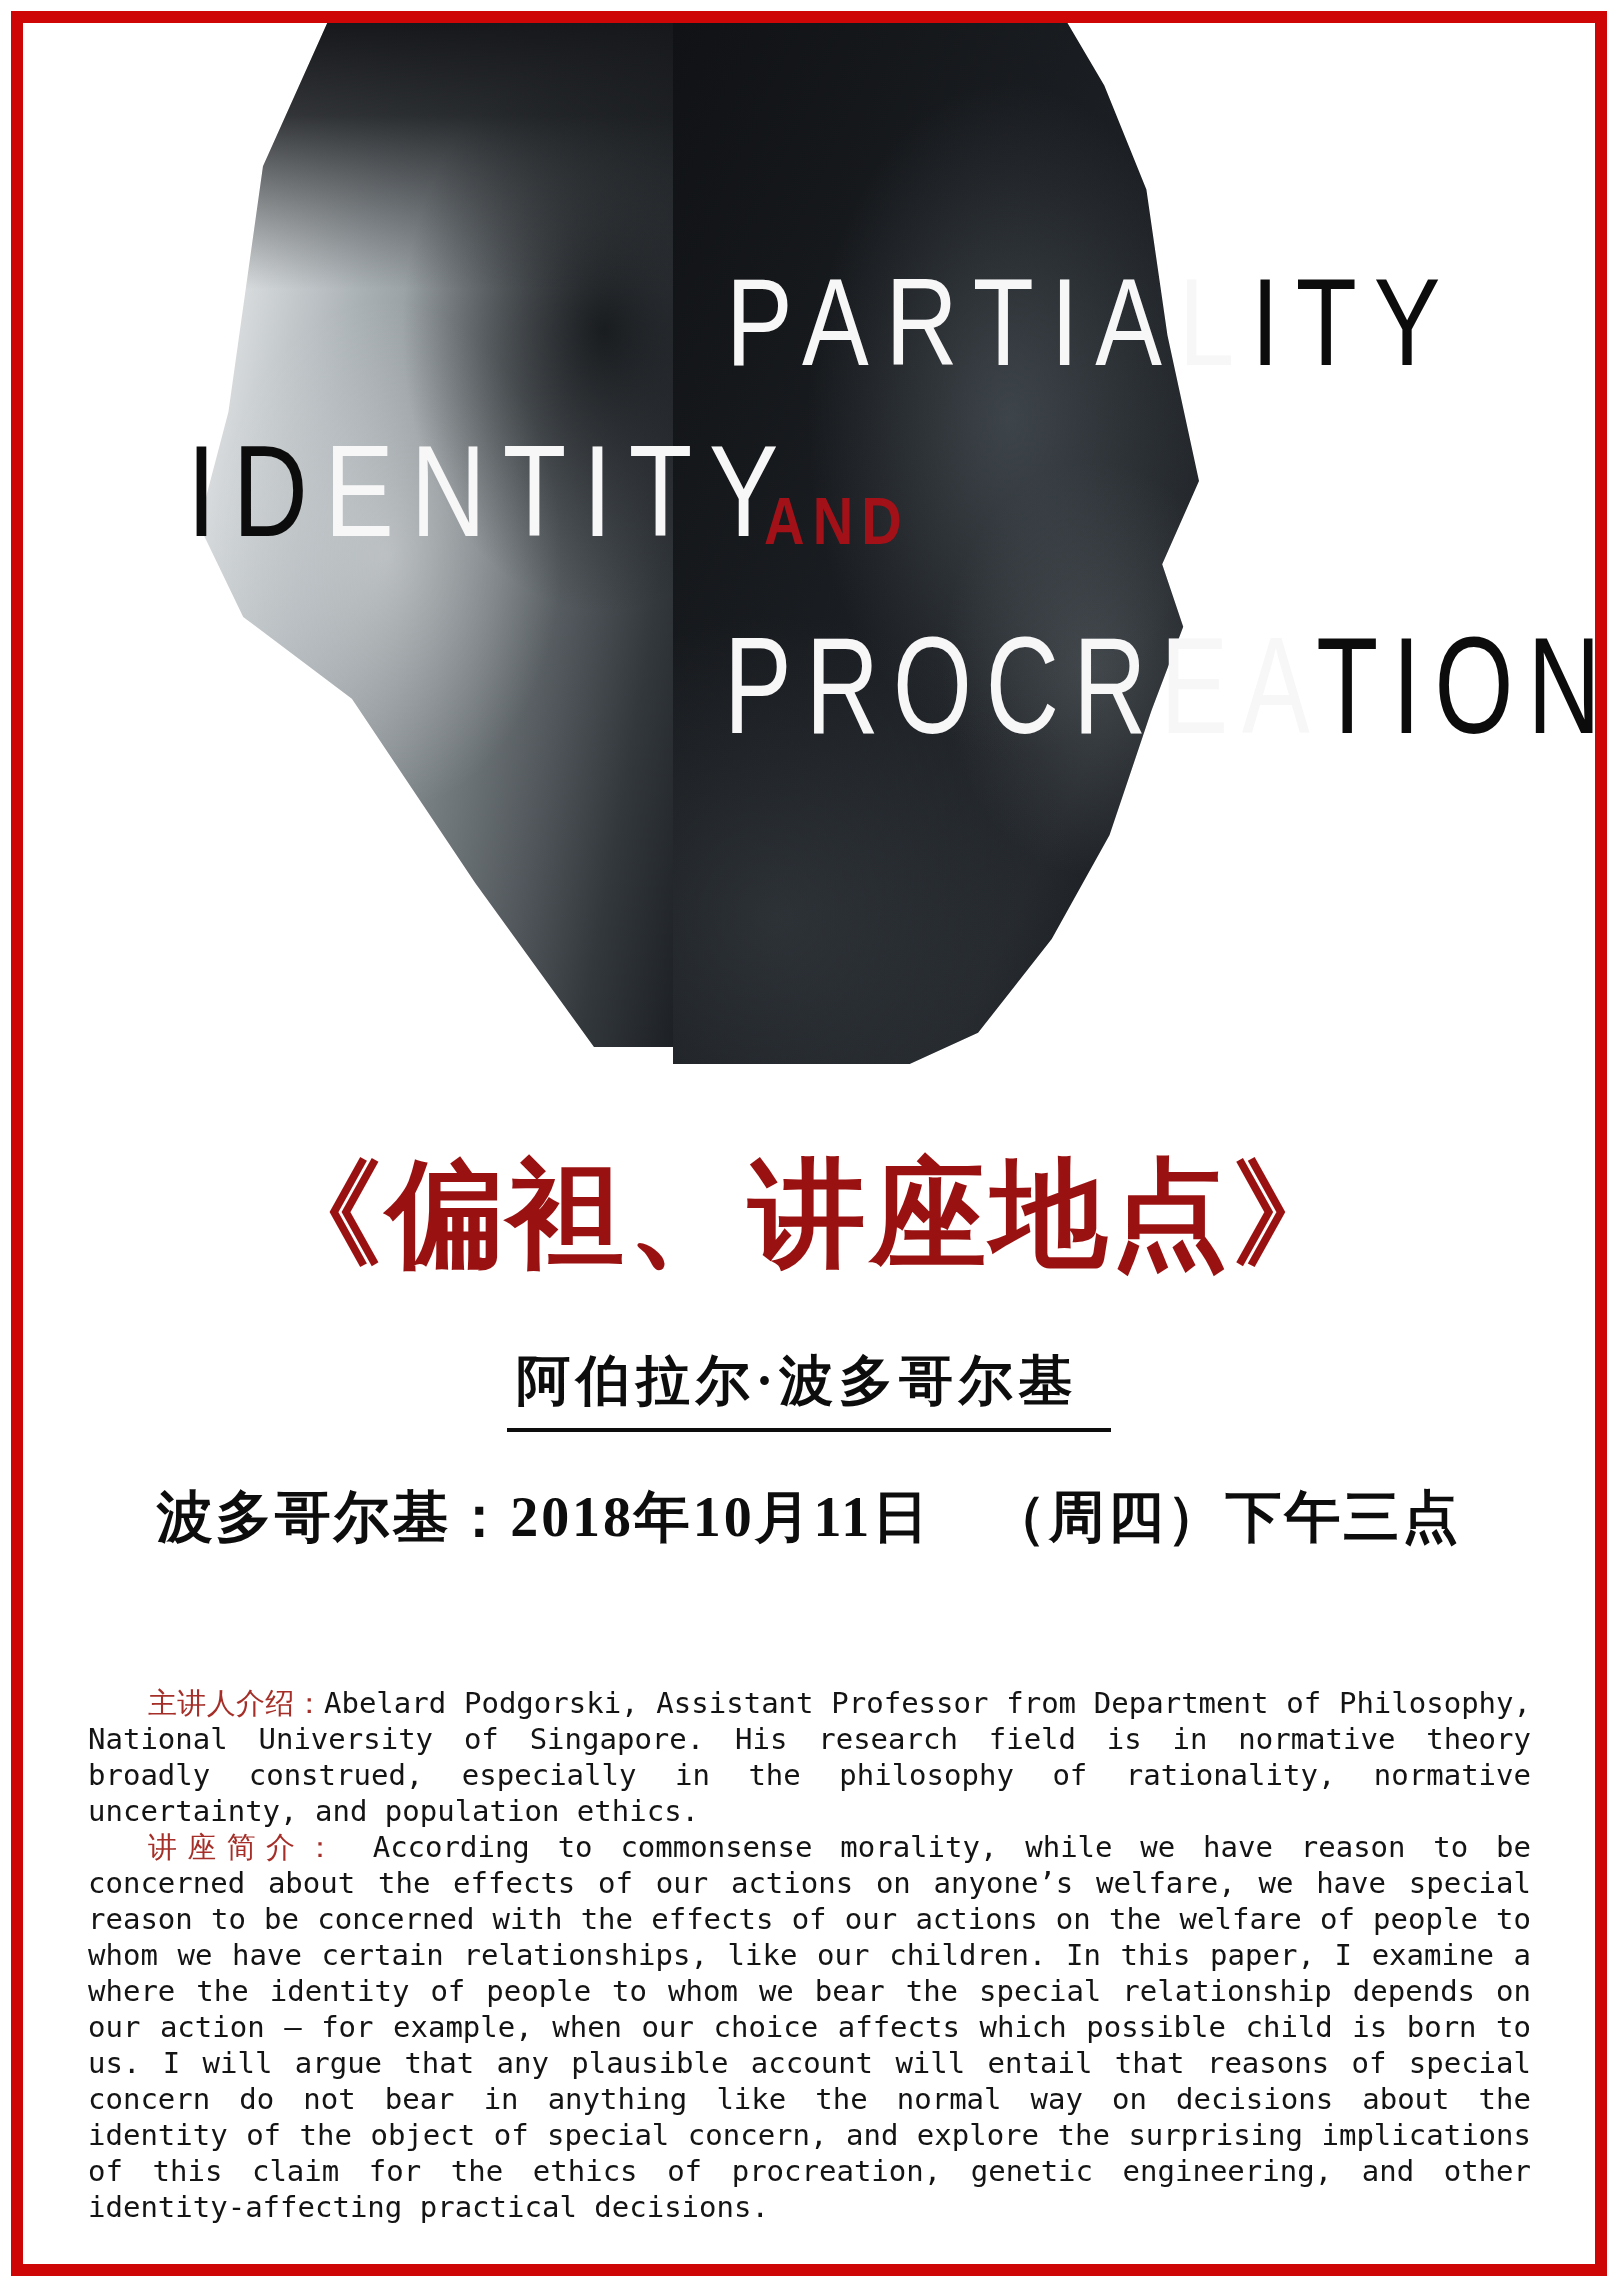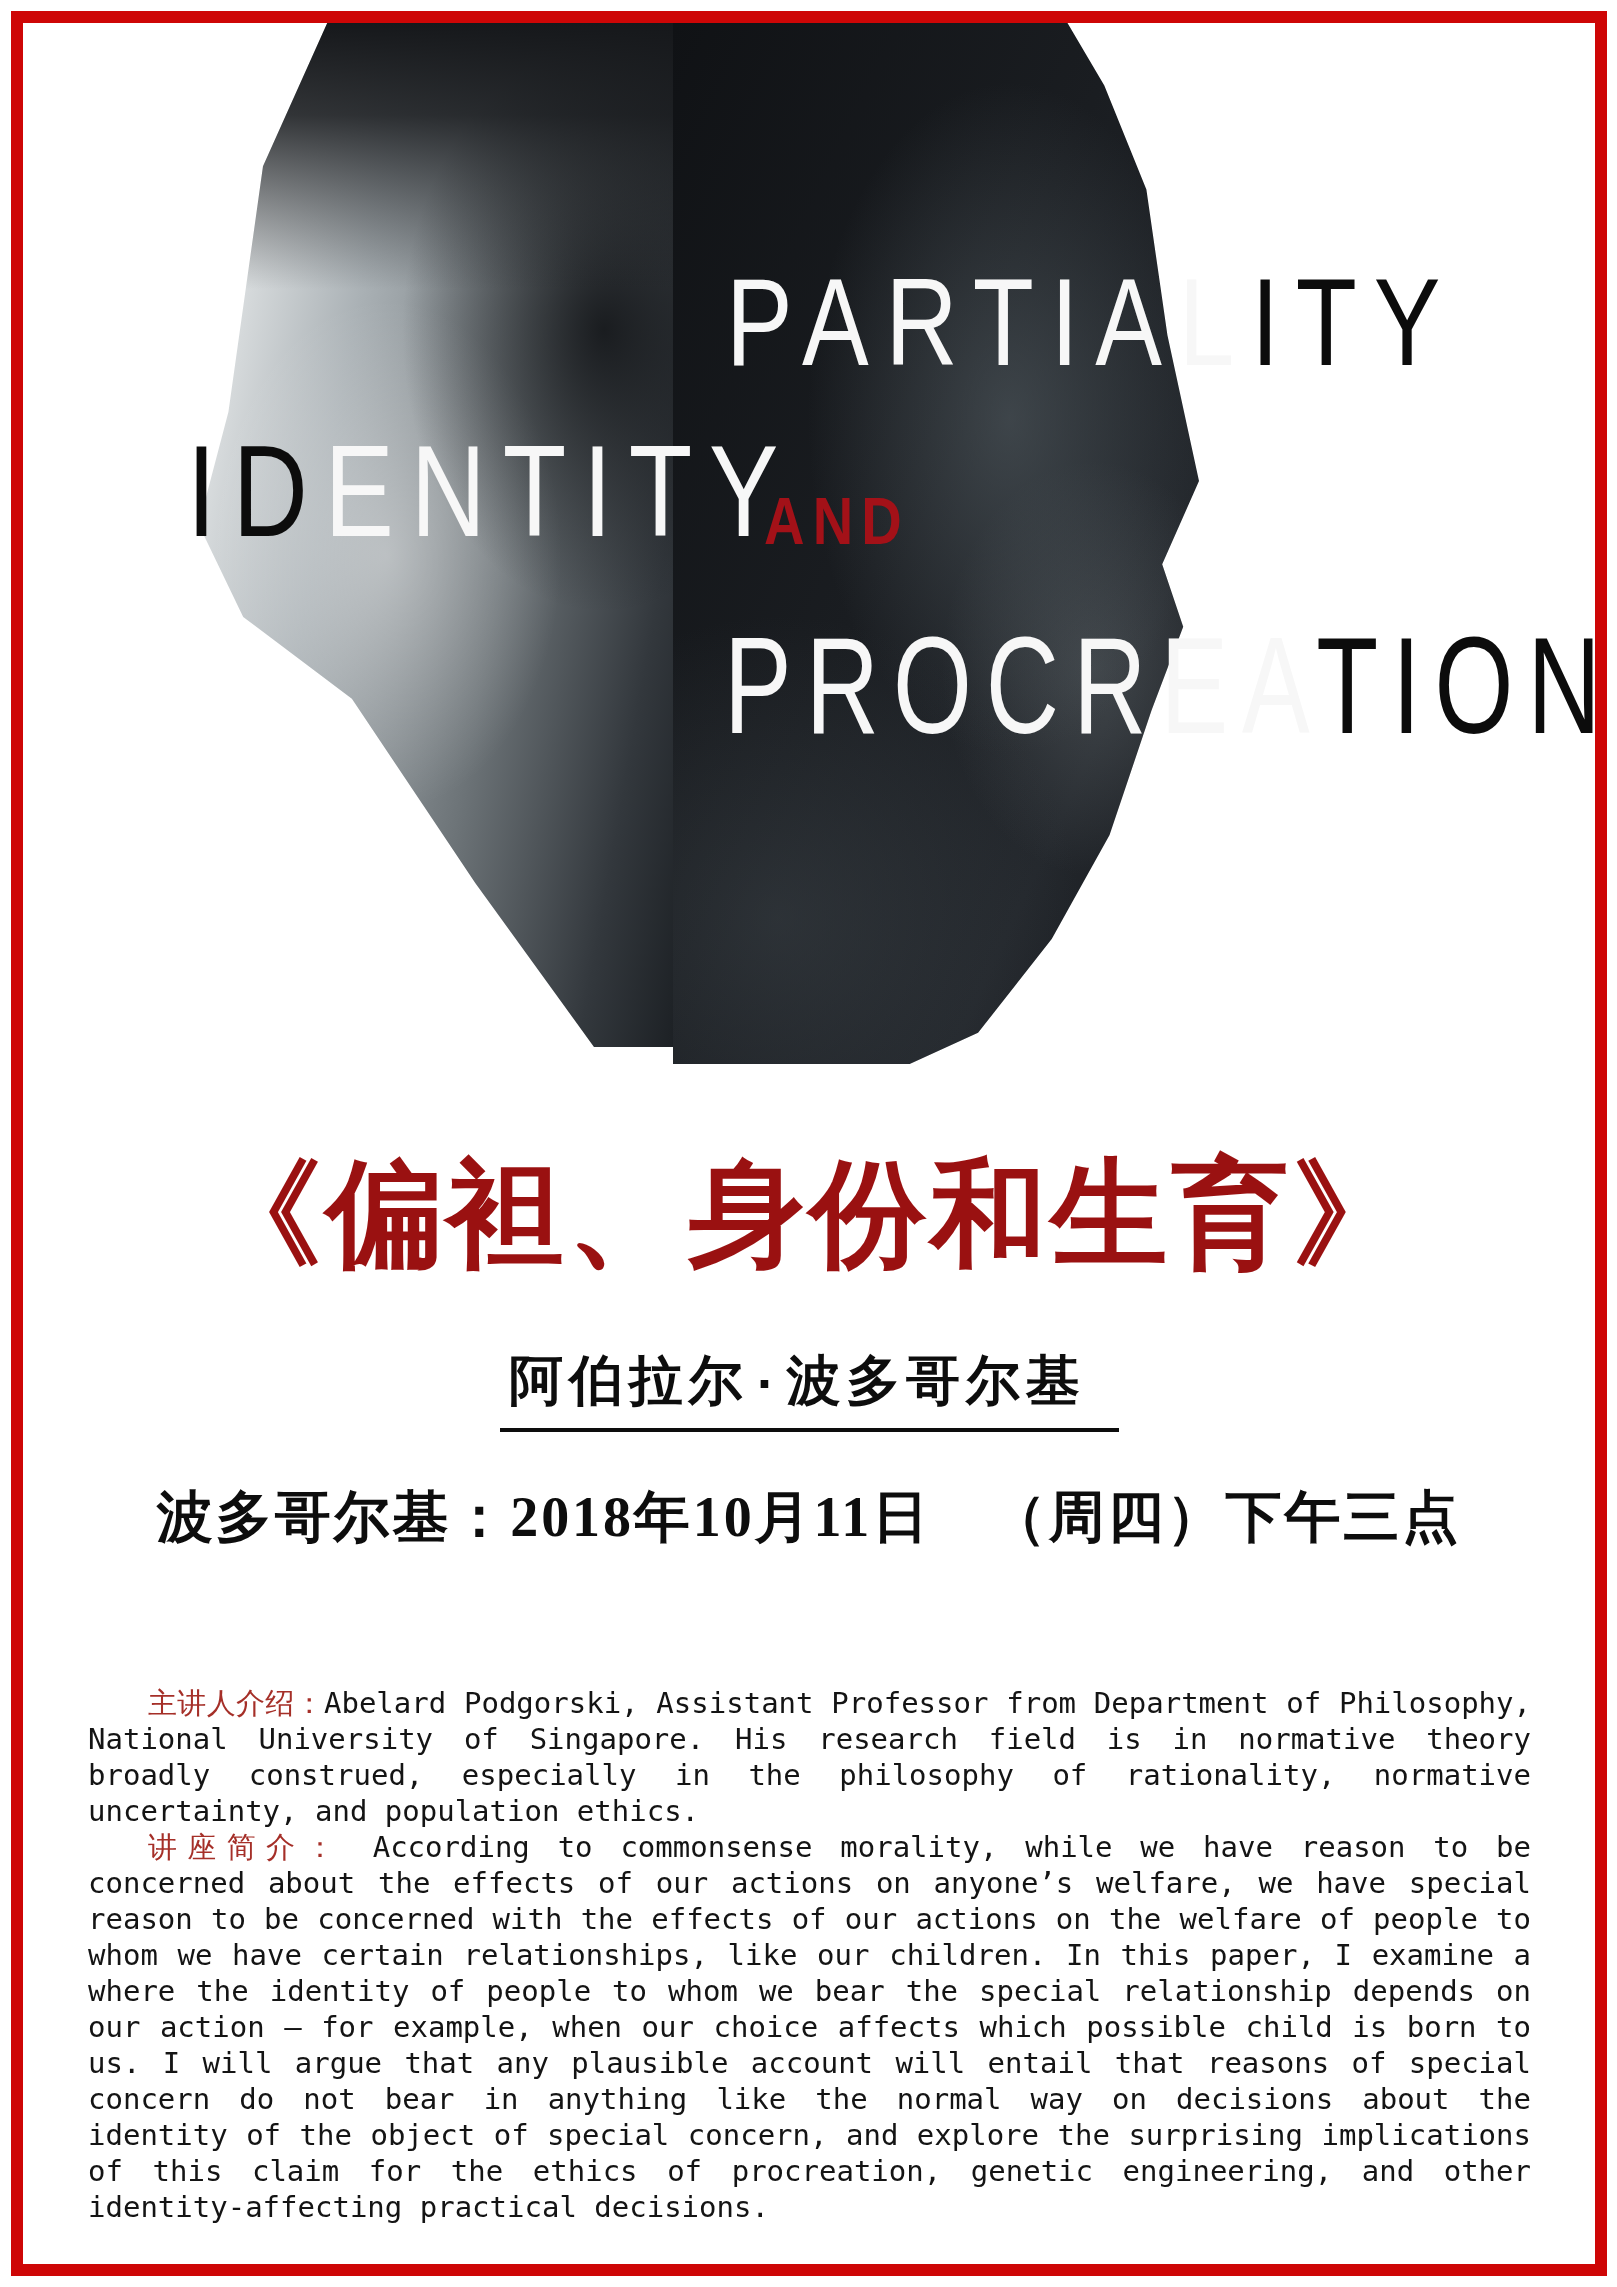--- a/index.html
+++ b/index.html
@@ -38,21 +38,21 @@
             color:var(--and-red,#a31118);font-weight:bold;}
   #procreation{left:724px;top:617px;font-size:137px;letter-spacing:19px;transform:scaleX(.74);}
 
   
   .title-cn{position:absolute;left:0;width:1618px;top:1151px;text-align:center;z-index:4;
             font-family:"Liberation Serif",serif;font-weight:bold;font-size:117px;line-height:1.1;
             letter-spacing:3.8px;color:var(--dark-red,#9a1111);}
 
   
   .speaker{position:absolute;left:0;width:1618px;top:1345px;text-align:center;z-index:4;}
-  .speaker .name{display:inline-block;font-family:Liberation Mono, monospace;font-weight:bold;
+  .speaker .name{display:inline-block;font-family:Liberation Serif, serif;font-weight:bold;
                  font-size:54px;letter-spacing:5.8px;color:#0d0d0d;
                  border-bottom:4.8px solid #0d0d0d;padding:0 33px 9.6px 9.6px;}
 
   
   .schedule{position:absolute;left:0;width:1618px;top:1479px;text-align:center;z-index:4;
             font-family:"Liberation Serif",serif;font-weight:bold;color:#0d0d0d;
             font-size:56px;line-height:77px;letter-spacing:2.9px;}
 
   
   .body-text{position:absolute;left:88px;width:1443px;top:1685px;z-index:4;
@@ -70,21 +70,21 @@
 </div>
 
 <div class="hl" id="partiality"><span class="w">PARTIAL</span><span class="k">ITY</span></div>
 
 <div class="hl" id="identity"><span class="k">ID</span><span class="w">ENTITY</span></div>
 
 <div class="hl" id="and-word">AND</div>
 
 <div class="hl" id="procreation"><span class="w">PROCREA</span><span class="k">TION</span></div>
 
-<div class="title-cn">《偏袒、身份和生育》</div>
+<div class="title-cn">《偏袒、讲座地点》</div>
 
 <div class="speaker">
   <span class="name">阿伯拉尔·波多哥尔基</span>
 </div>
 
 <div class="schedule">
   <div>波多哥尔基：2018年10月11日　（周四）下午三点</div>
 </div>
 
 <div class="body-text">

